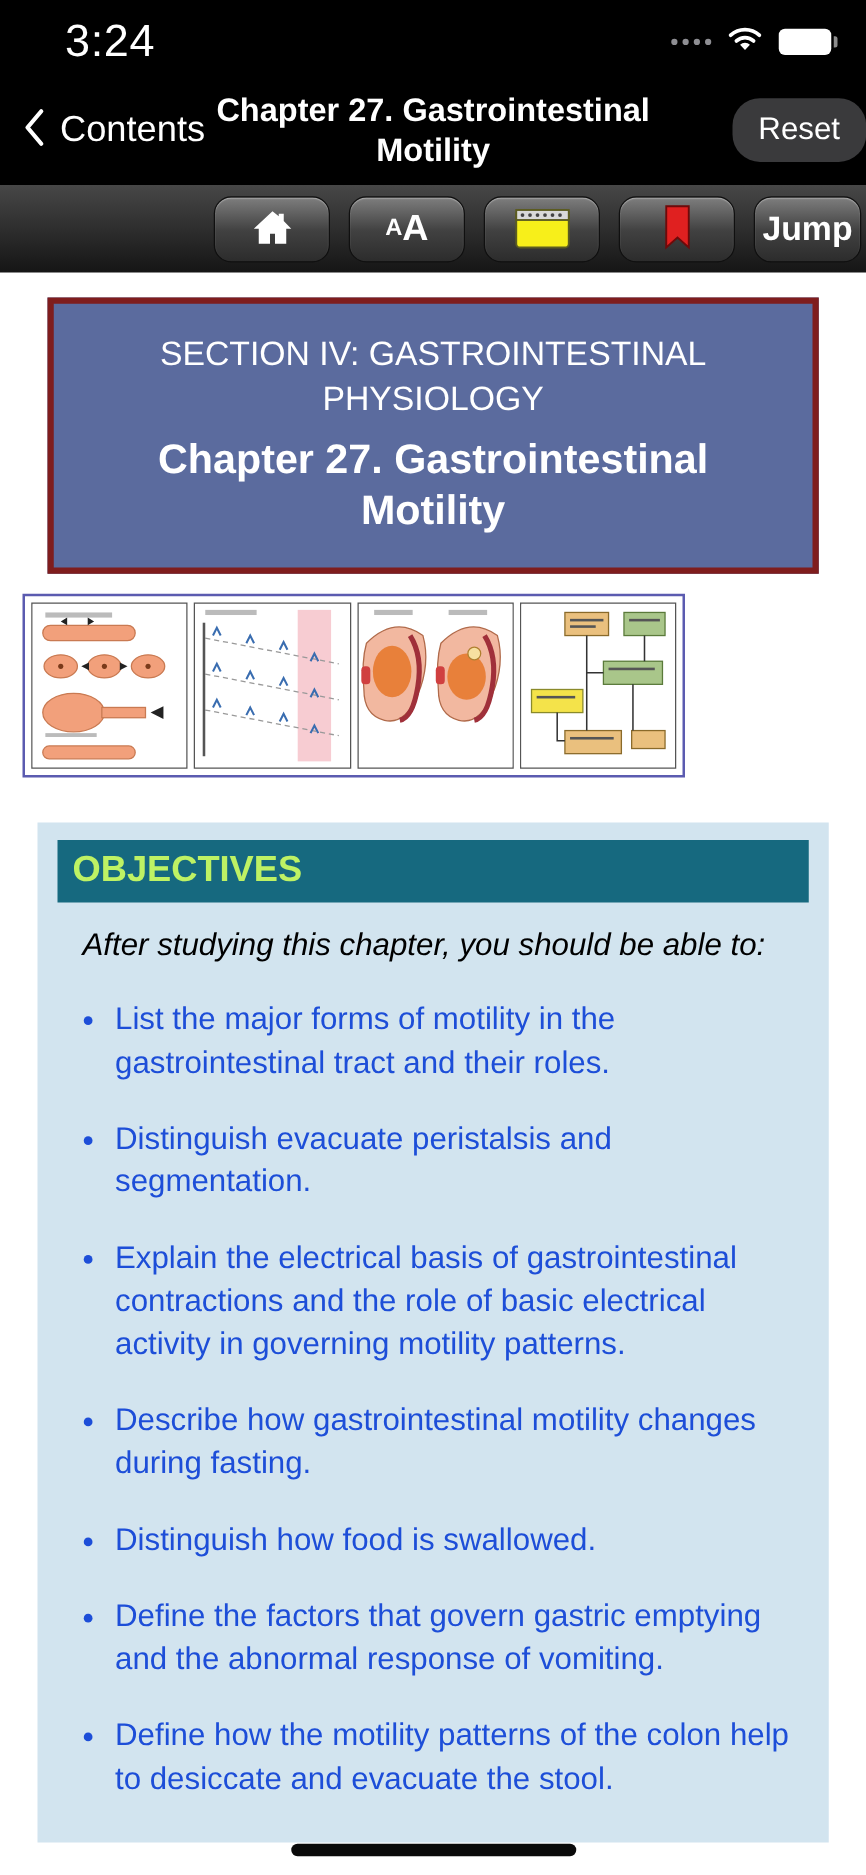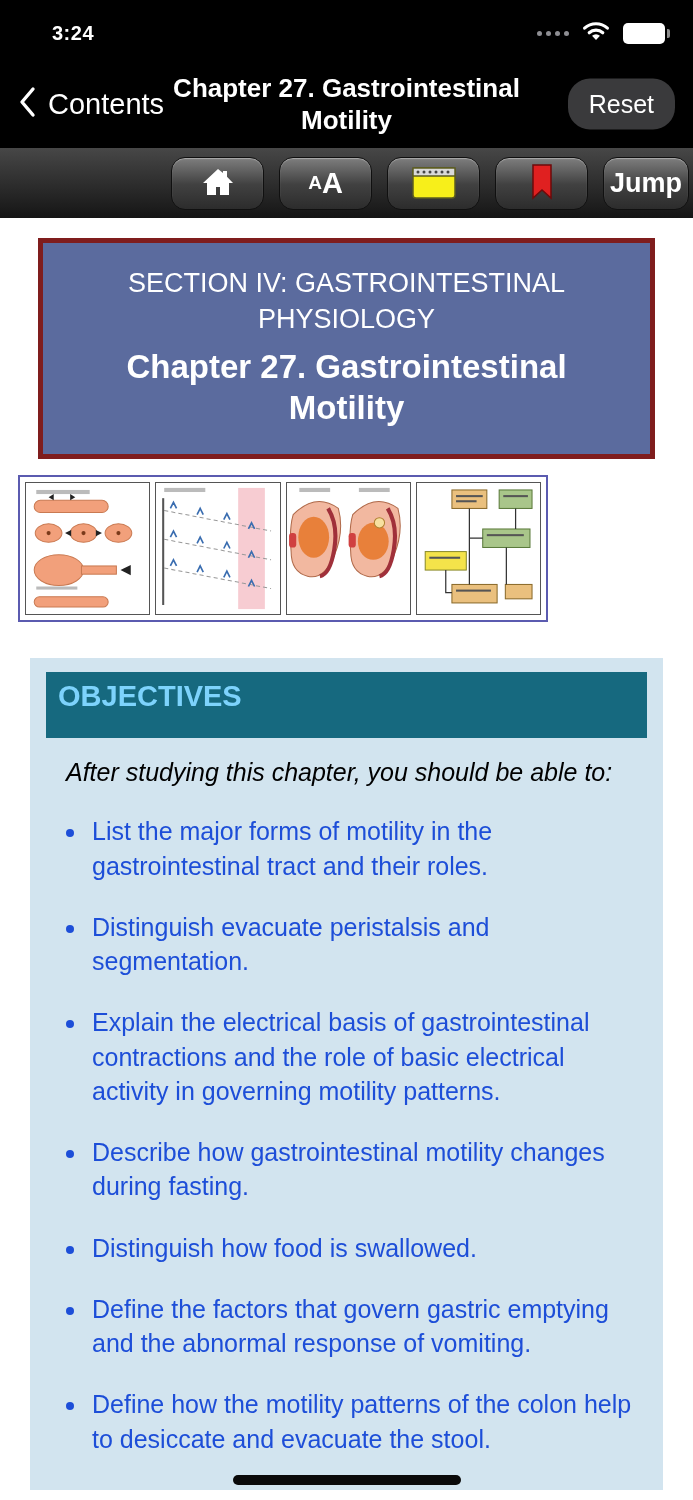--- a/index.html
+++ b/index.html
@@ -8,21 +8,21 @@
     width:693px; height:1500px; background:#fff; position:relative; overflow:hidden;
     font-family:"Liberation Sans", sans-serif; margin:0 auto;
   }
 
   
   .status-bar {
     height:60px; background:#000; color:#fff;
     display:flex; align-items:center; justify-content:space-between;
     padding:6px 28px 0 52px;
   }
-  .status-time { font-size:20px; font-weight:700; letter-spacing:.5px; }
+  .status-time { font-size:36px; font-weight:400; letter-spacing:.5px; }
   .status-right { display:flex; align-items:center; gap:12px; }
   .cell-dots { display:flex; gap:4px; align-items:flex-end; }
   .cell-dots i { width:5px; height:5px; border-radius:50%; background:#8e8e93; display:block; }
   .battery { width:42px; height:21px; background:#fff; border-radius:5px; position:relative; }
   .battery::after {
     content:""; position:absolute; right:-5px; top:6px; width:3px; height:9px;
     background:rgba(255,255,255,.55); border-radius:0 2px 2px 0;
   }
 
   
@@ -30,21 +30,21 @@
     height:88px; background:#000; color:#fff; position:relative;
     display:flex; align-items:center; padding:0 18px;
   }
   .back-button { display:flex; align-items:center; gap:12px; cursor:pointer; z-index:2; }
   .back-label { font-size:29px; }
   .nav-title {
     position:absolute; left:120px; right:120px; text-align:center;
     font-weight:700; font-size:26px; line-height:1.25;
   }
   .reset-button {
-    position:absolute; right:18px; top:50%; transform:translateY(-50%);
+    position:absolute; right:0; top:50%; transform:translateY(-50%);
     background:#3a3a3c; color:#fff; border:none; font-size:25px;
     padding:11px 21px; border-radius:22px; font-family:inherit; cursor:pointer;
   }
 
   
   .toolbar {
     height:70px; background:linear-gradient(#474747,#151515);
     display:flex; align-items:center; justify-content:flex-end; gap:15px; padding:0 4px 0 0;
   }
   .tb-btn {
@@ -71,22 +71,22 @@
     padding:5px; display:flex; gap:5px;
   }
   .thumb { flex:1; height:133px; border:1px solid #555; background:#fff; cursor:pointer; overflow:hidden; }
   .thumb svg { width:100%; height:100%; display:block; }
 
   
   .objectives {
     margin:36px 30px 0; background:#d2e4ef; padding:14px 16px 34px;
   }
   .objectives-header {
-    background:#16697f; color:#7dd3fc; font-weight:700; font-size:29px;
-    padding:8px 12px 25px;
+    background:#16697f; color:#bef264; font-weight:700; font-size:29px;
+    padding:8px 12px 9px;
   }
   .objectives-intro { font-style:italic; font-size:25px; margin:20px 20px 4px; color:#000; }
   .objectives-list { margin:0; padding-left:42px; font-size:25px; line-height:1.37; color:#1d4ed8; }
   .objectives-list li { margin-top:27px; padding-left:4px; }
 
   
   .home-indicator {
     position:absolute; bottom:15px; left:50%; transform:translateX(-50%);
     width:228px; height:10px; border-radius:6px; background:#0a0a0a; cursor:grab;
   }

